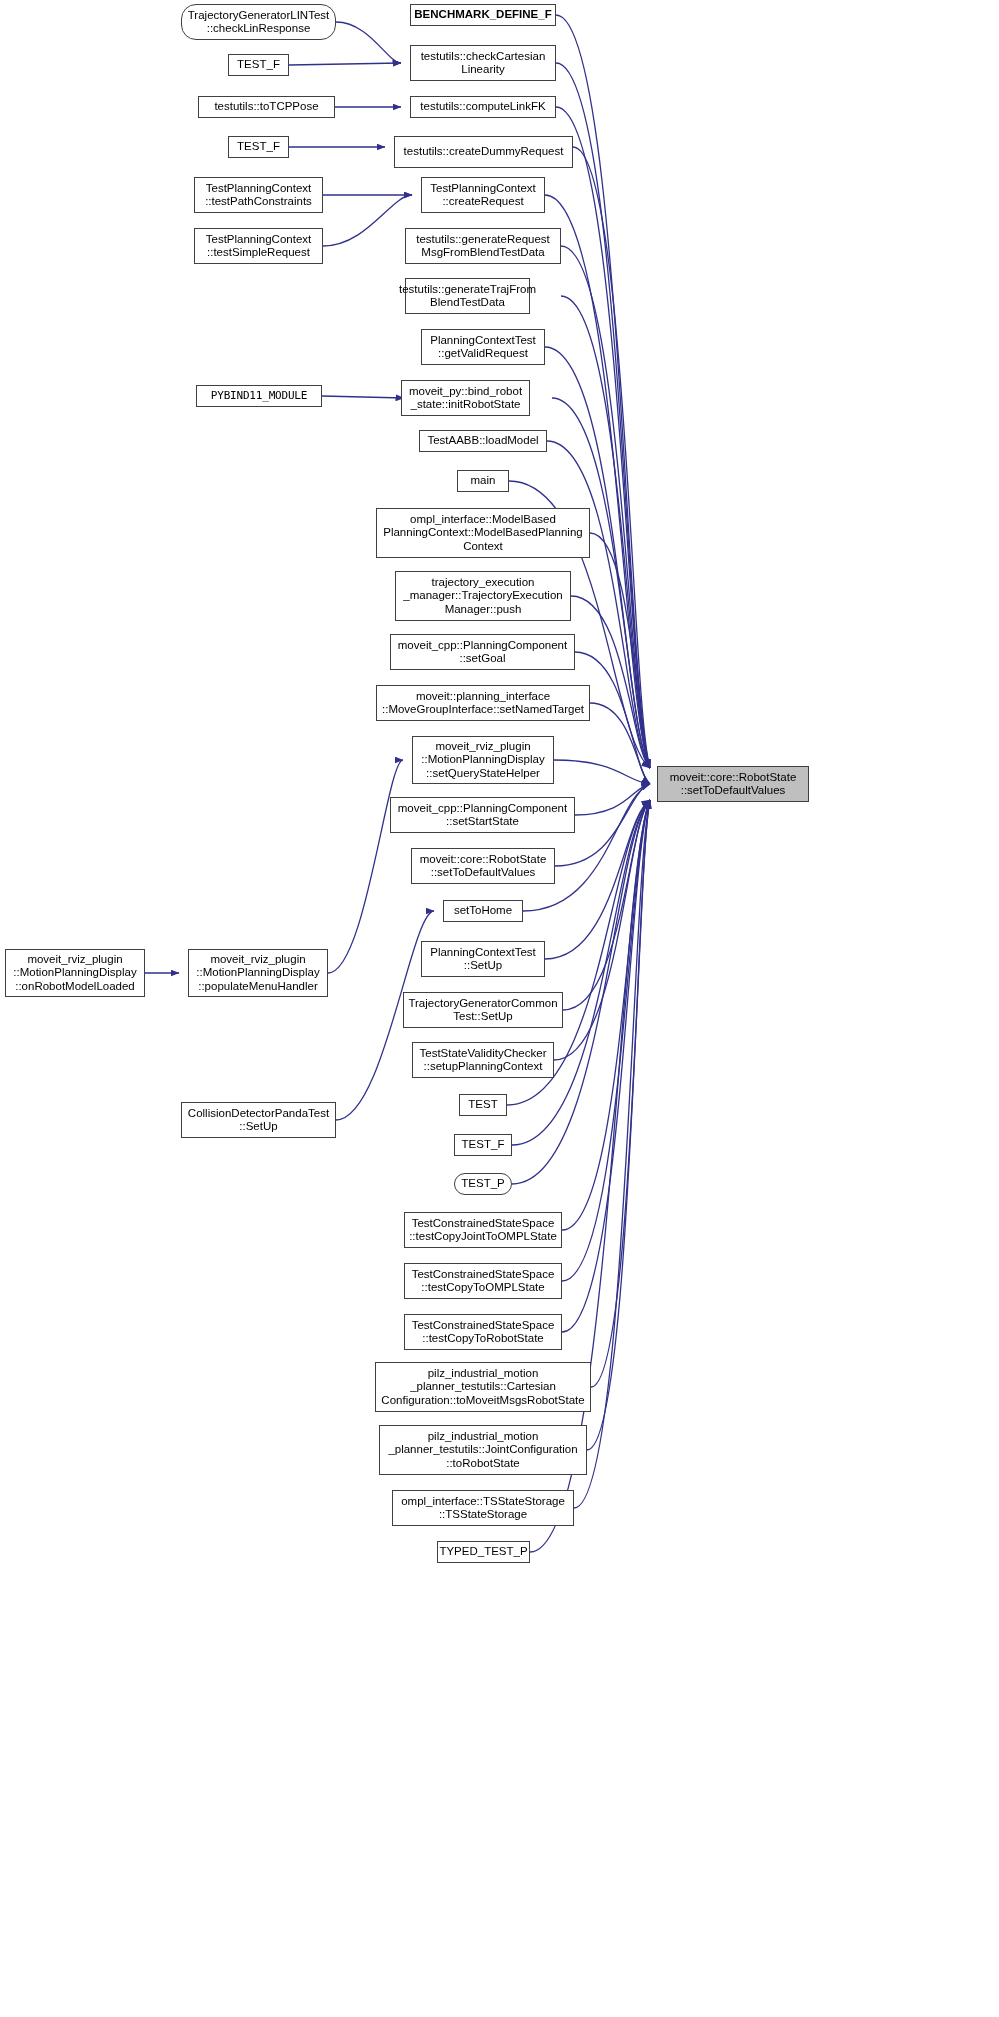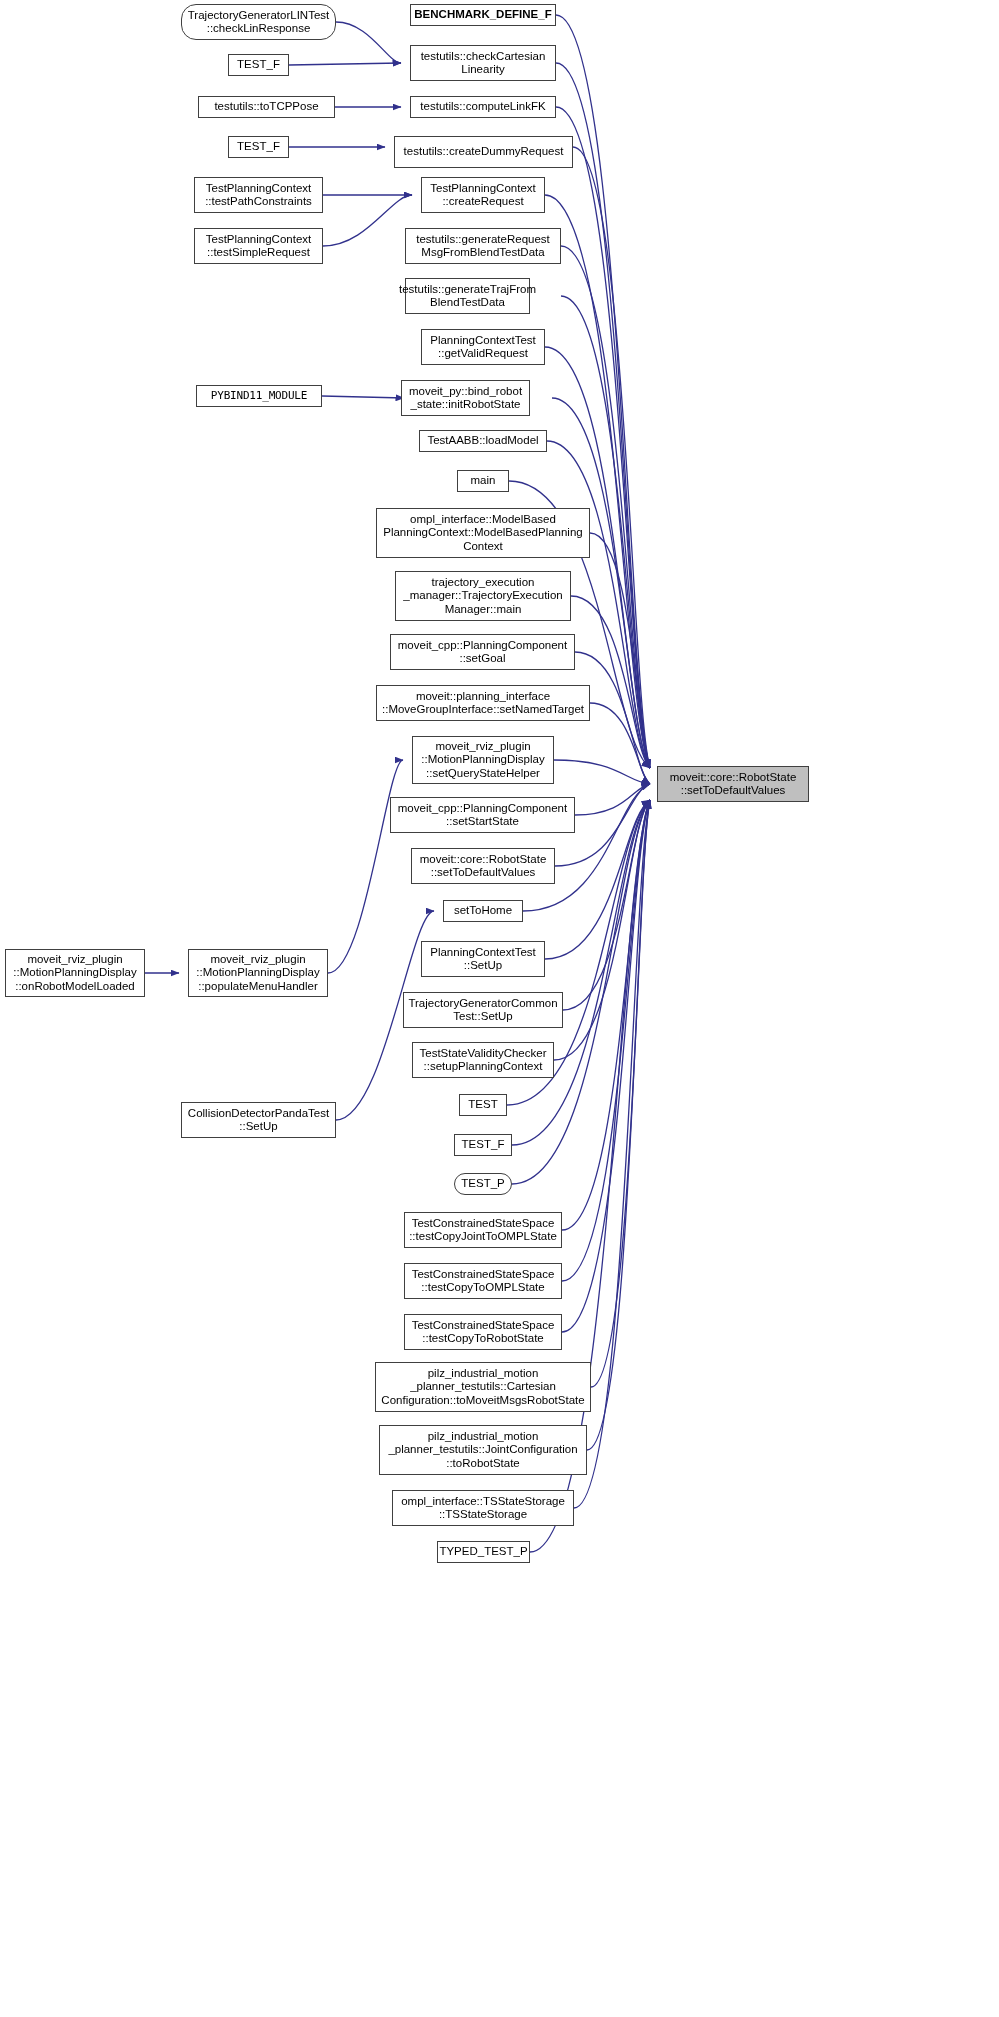--- a/index.html
+++ b/index.html
@@ -135,21 +135,21 @@
 ::getValidRequest</div>
       <div class="node" style="left: 401px; top: 380px; width: 129px; height: 36px;">moveit_py::bind_robot
 _state::initRobotState</div>
       <div class="node" style="left: 419px; top: 430px; width: 128px; height: 22px;">TestAABB::loadModel</div>
       <div class="node" style="left: 457px; top: 470px; width: 52px; height: 22px;">main</div>
       <div class="node" style="left: 376px; top: 508px; width: 214px; height: 50px;">ompl_interface::ModelBased
 PlanningContext::ModelBasedPlanning
 Context</div>
       <div class="node" style="left: 395px; top: 571px; width: 176px; height: 50px;">trajectory_execution
 _manager::TrajectoryExecution
-Manager::main</div>
+Manager::push</div>
       <div class="node" style="left: 390px; top: 634px; width: 185px; height: 36px;">moveit_cpp::PlanningComponent
 ::setGoal</div>
       <div class="node" style="left: 376px; top: 685px; width: 214px; height: 36px;">moveit::planning_interface
 ::MoveGroupInterface::setNamedTarget</div>
       <div class="node" style="left: 412px; top: 736px; width: 142px; height: 48px;">moveit_rviz_plugin
 ::MotionPlanningDisplay
 ::setQueryStateHelper</div>
       <div class="node" style="left: 390px; top: 797px; width: 185px; height: 36px;">moveit_cpp::PlanningComponent
 ::setStartState</div>
       <div class="node" style="left: 411px; top: 848px; width: 144px; height: 36px;">moveit::core::RobotState

